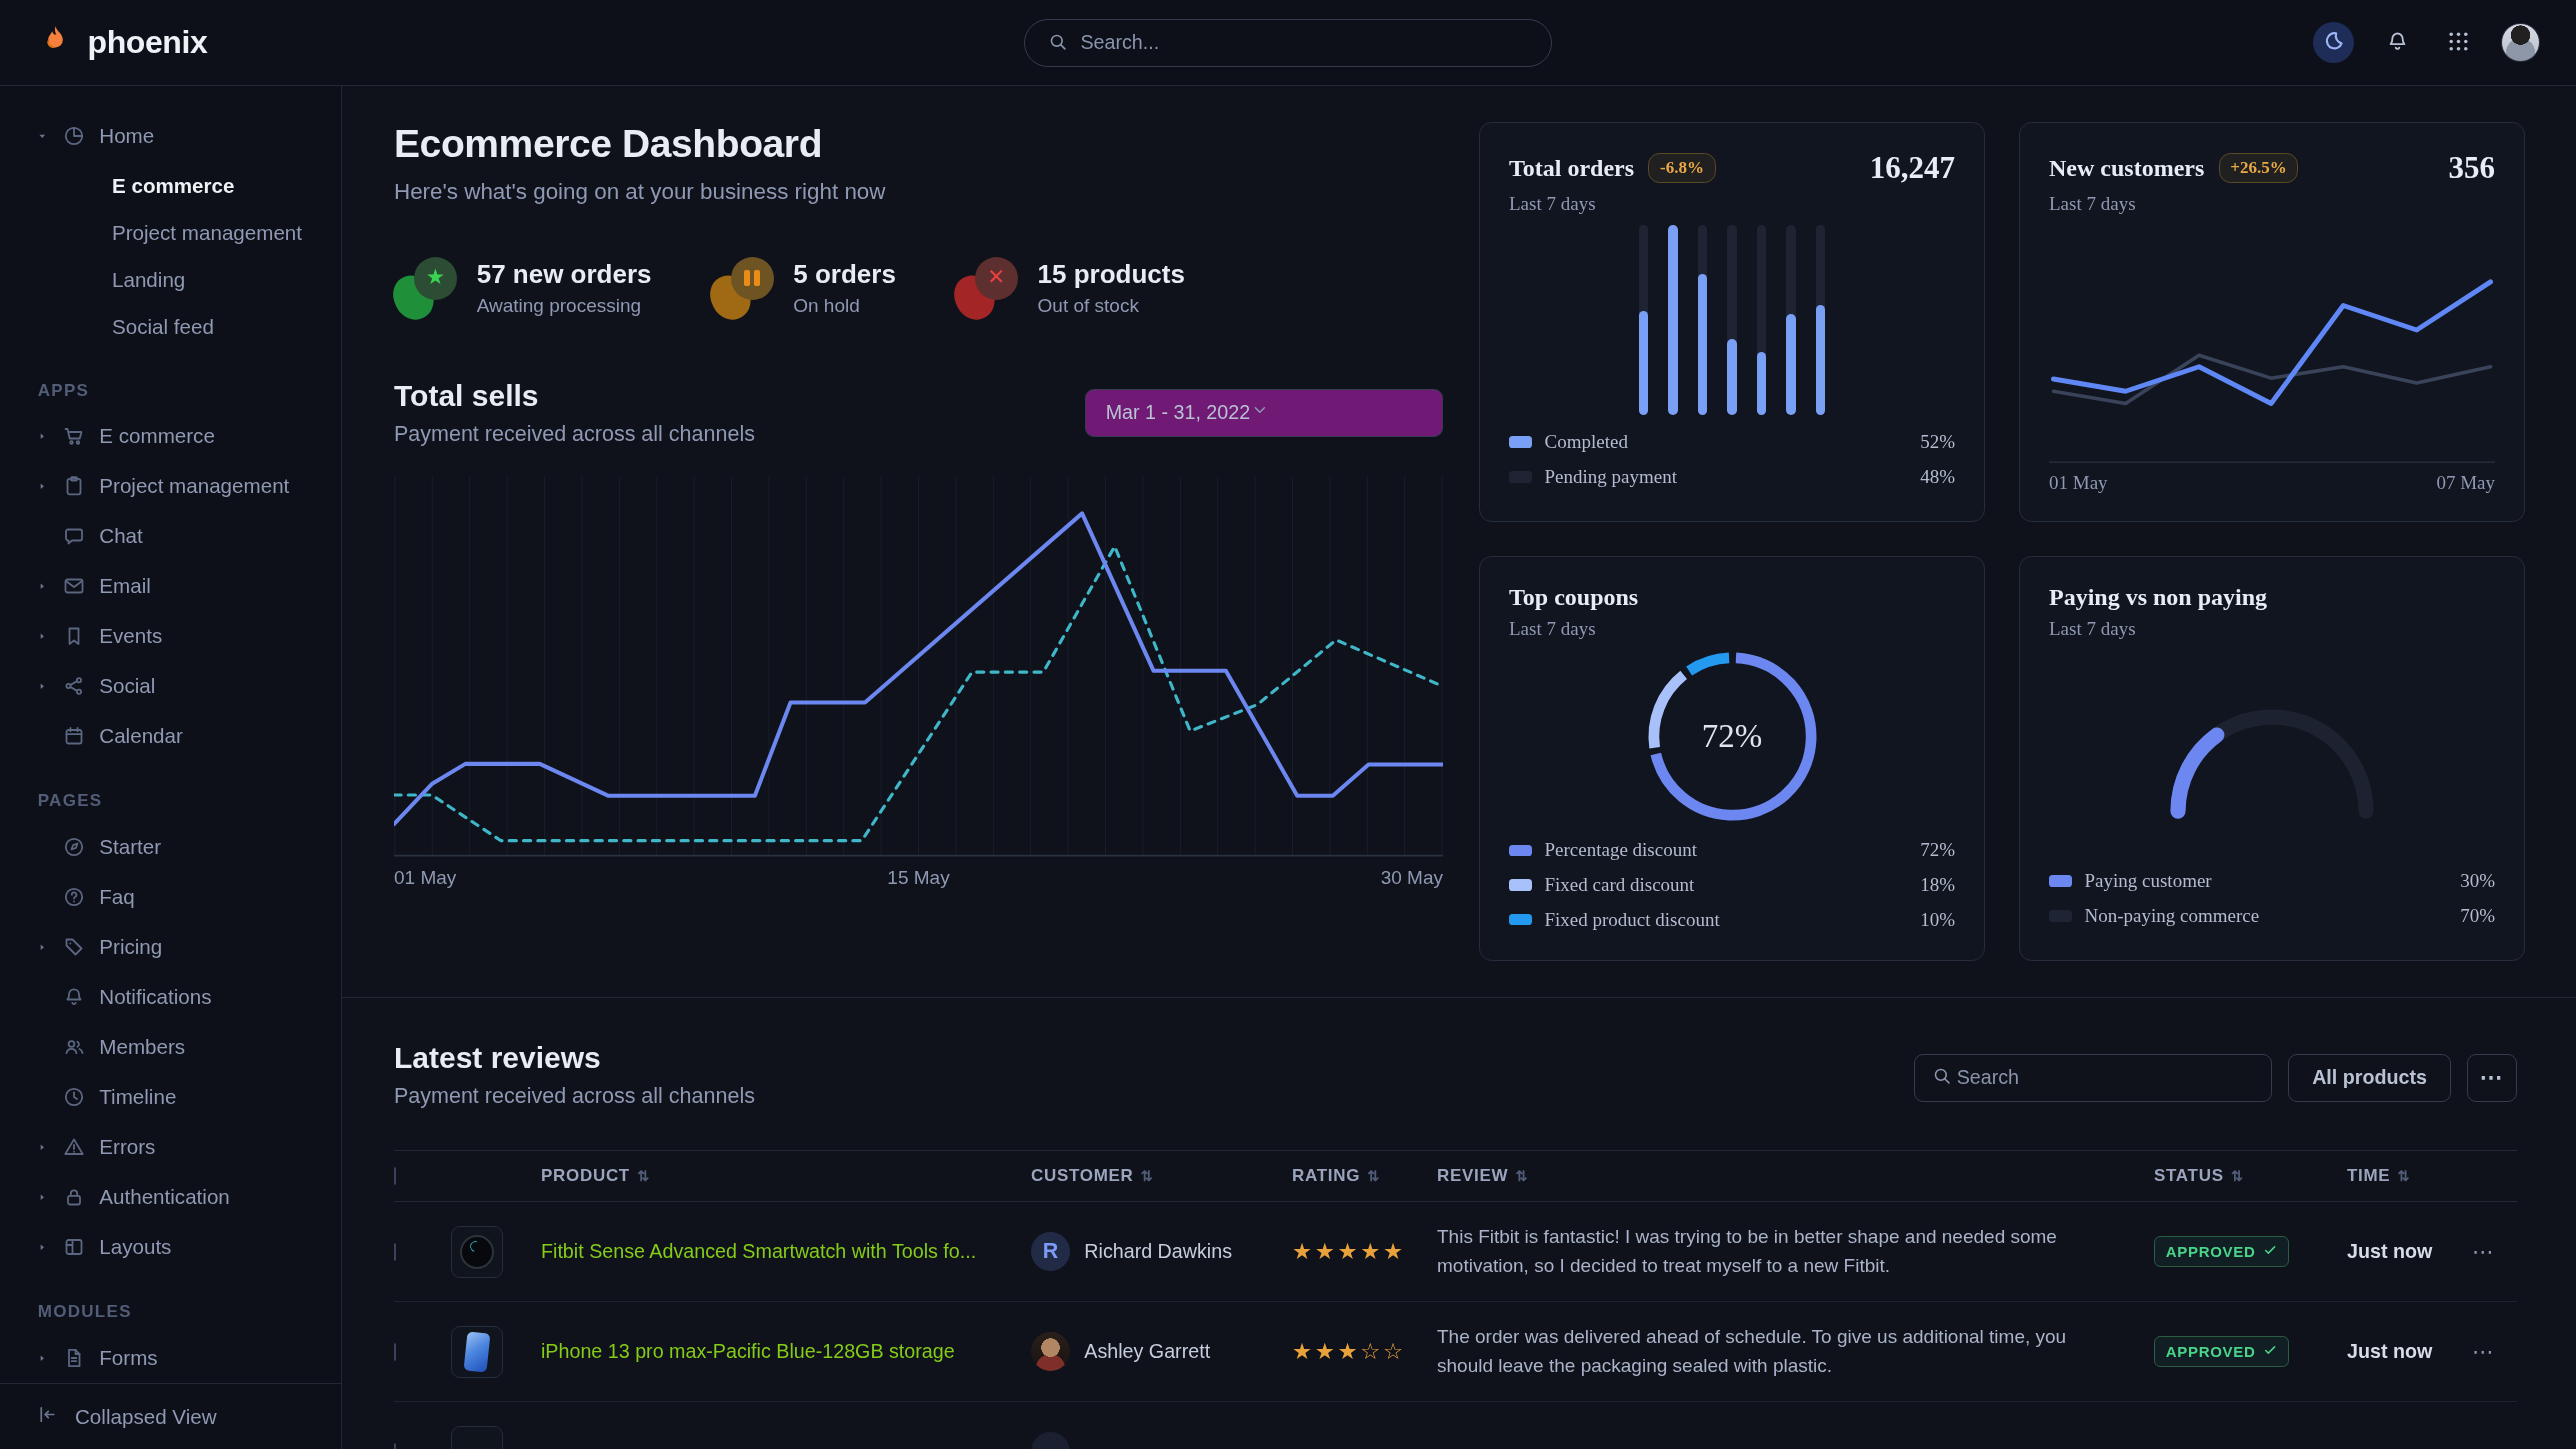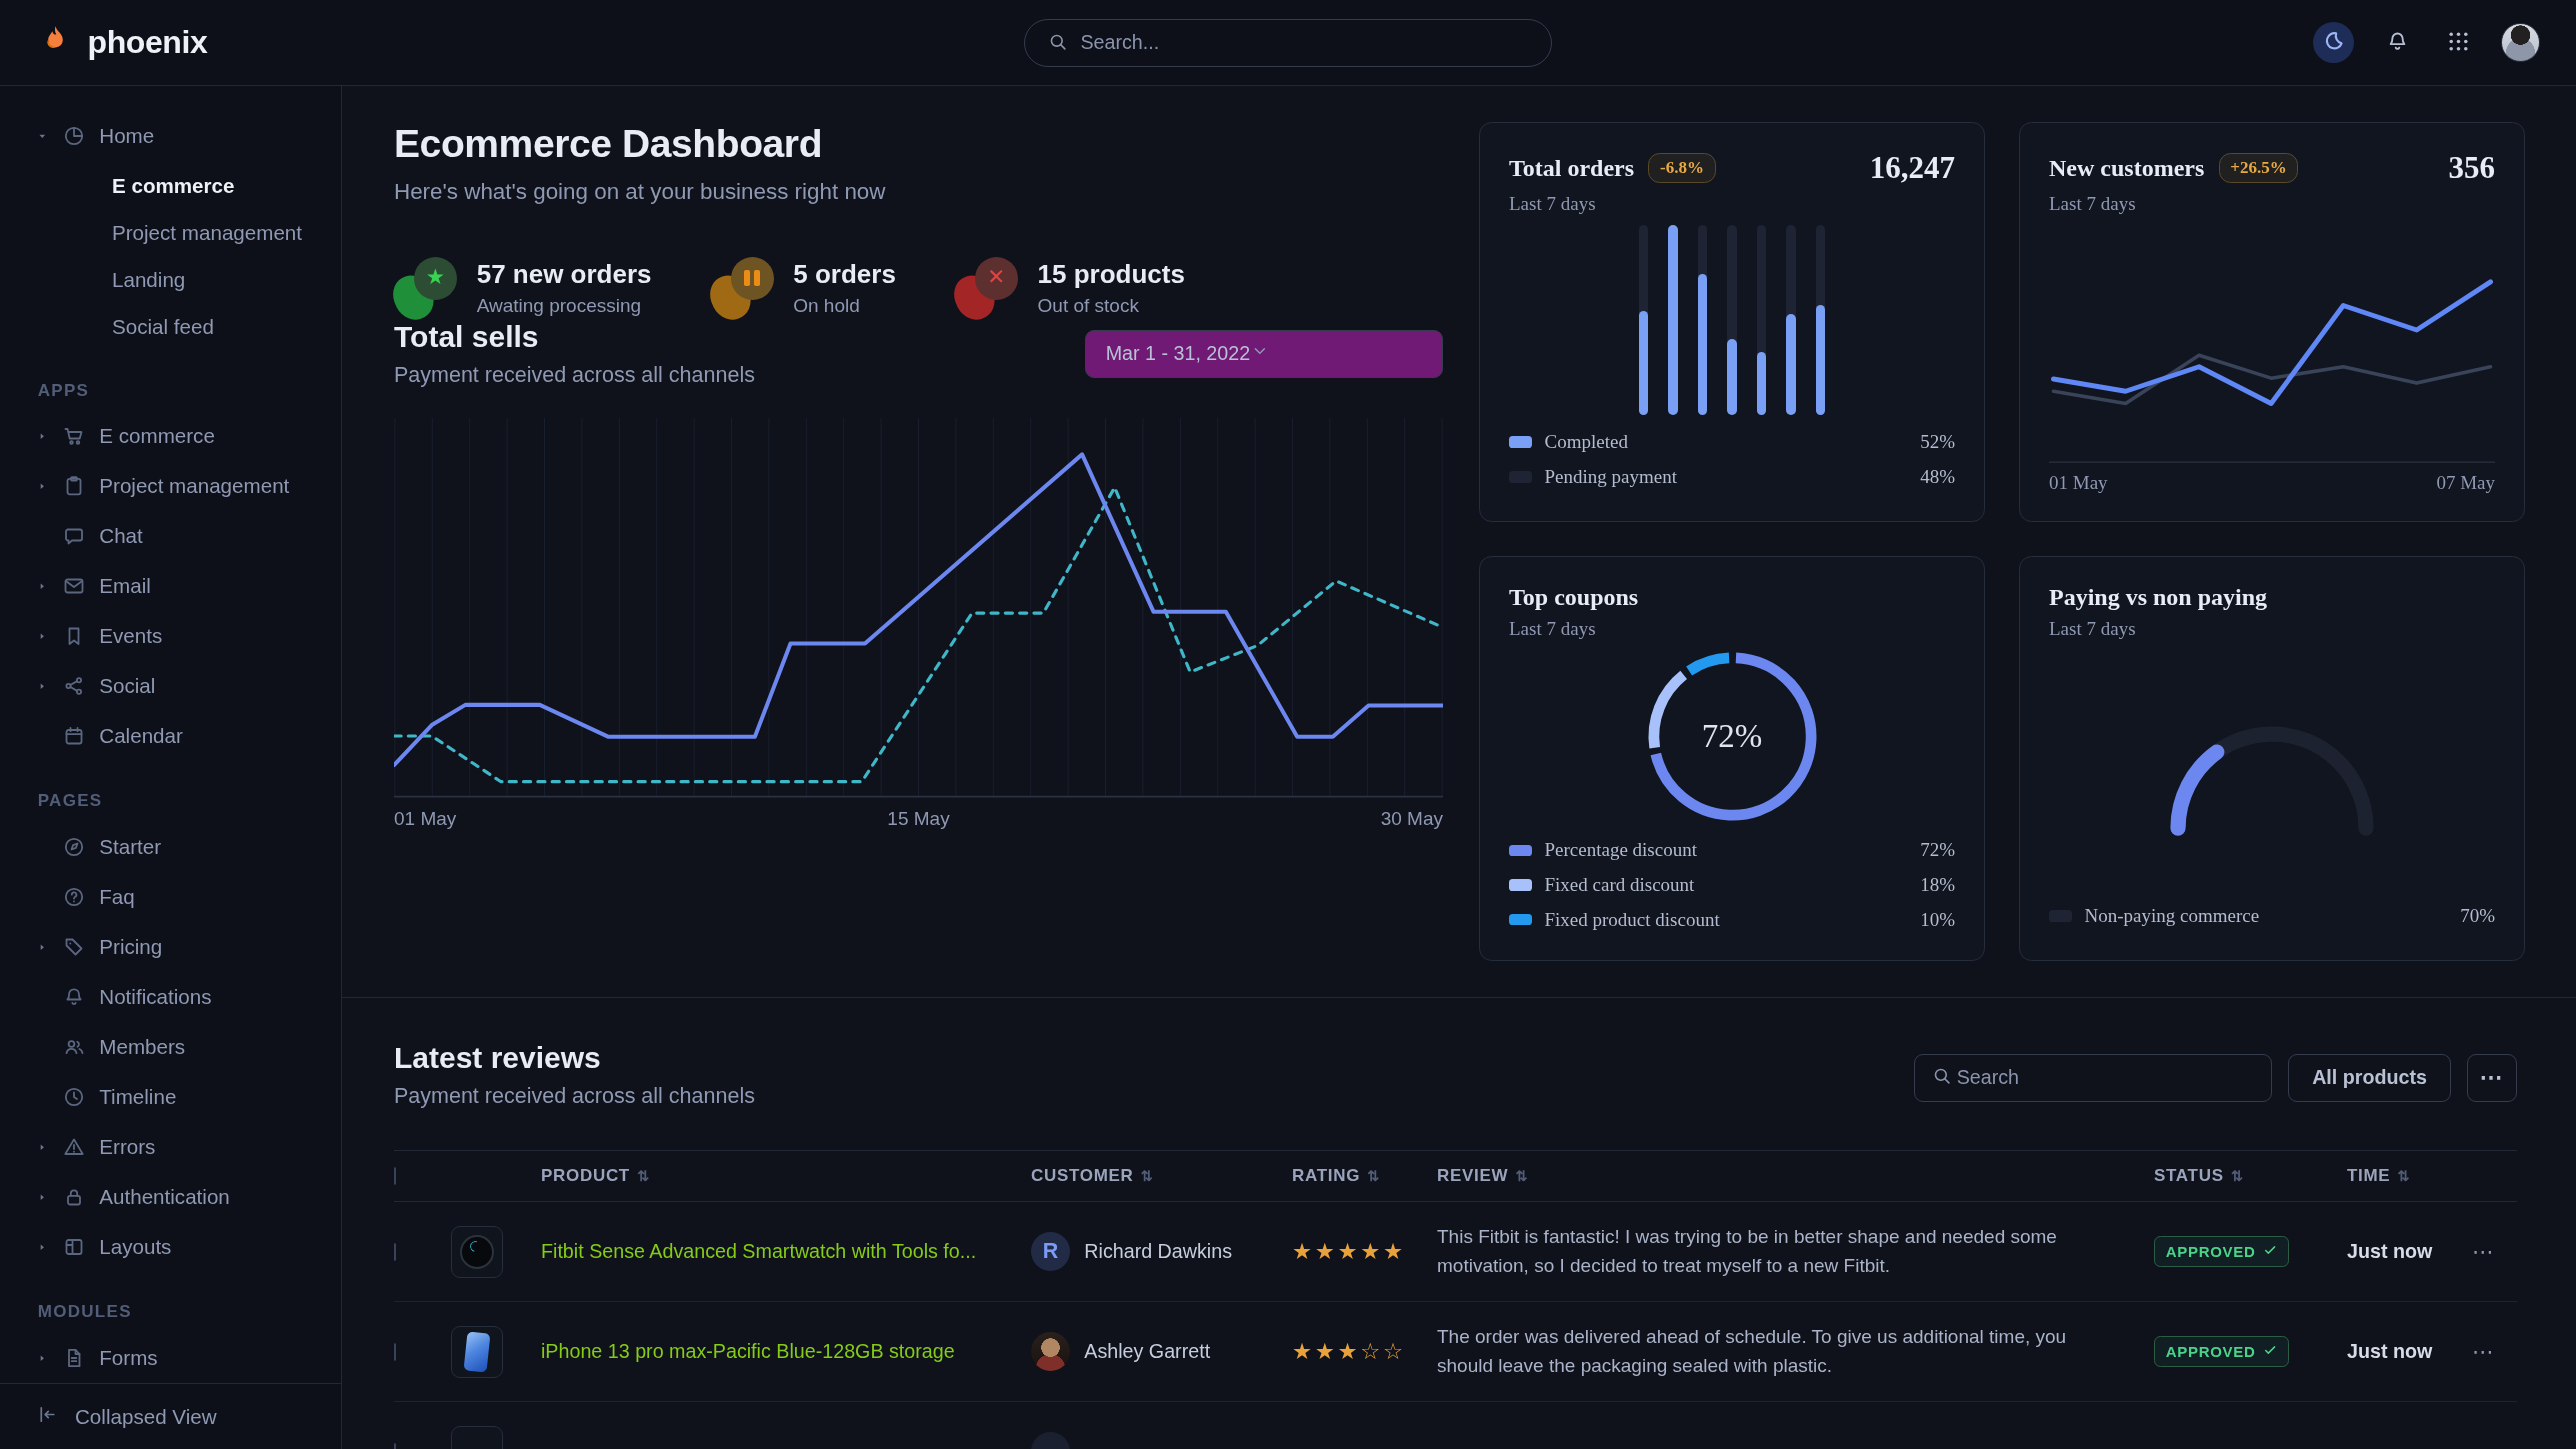--- a/index.html
+++ b/index.html
@@ -54,21 +54,21 @@
   .stat-art .blob { position:absolute; left:0; bottom:0; width:39px; height:45px; border-radius:46% 54% 48% 52%; transform:rotate(-18deg); }
   .stat-art .bubble { position:absolute; right:0; top:0; width:43px; height:43px; border-radius:50%; display:flex; align-items:center; justify-content:center; }
   .tone-success .blob { background:#1f8f3a; } .tone-success .bubble { background:#2c4c33; color:#39d353; }
   .tone-warning .blob { background:#a06a14; } .tone-warning .bubble { background:#6e5422; color:#eb8c18; }
   .tone-danger  .blob { background:#a32525; } .tone-danger  .bubble { background:#5e2f2f; color:#e94040; }
   .bubble .sym { font-size:21.5px; line-height:1; }
   .pause-bars { display:flex; gap:4.5px; } .pause-bars i { display:block; width:5.4px; height:16px; background:#eb8c18; border-radius:1.8px; }
   .stat-headline { font-size:26px; font-weight:700; color:#e8ecf4; }
   .stat-caption { font-size:19px; color:#8f99b3; margin-top:5.4px; }
 
-  .sells-head { display:flex; align-items:center; justify-content:space-between; }
+  .sells-head { margin-top:59px; display:flex; align-items:center; justify-content:space-between; }
   .sec-title { font-size:30px; font-weight:700; color:#e8ecf4; }
   .sec-sub { font-size:21.5px; color:#8f99b3; margin-top:9px; }
   .range-select { width:358px; height:48px; border:0.9px solid #343c4e; border-radius:9px; display:flex; align-items:center; padding:0 19.7px; font-size:19.7px; color:#b9c2d4; cursor:pointer; background:#701a75; }
   .range-select svg { width:19.7px; height:19.7px; color:#8f99b3; }
 
   .sells-chart { margin-top:30px; }
   .sells-chart svg { display:block; width:100%; height:380px; }
   .x-labels { display:flex; justify-content:space-between; font-size:19px; color:#8f99b3; margin-top:10.7px; }
 
   
@@ -644,20 +644,25 @@
               </div>
             <div class="card-period">Last 7 days</div>
             <div class="gauge-wrap">
                 <svg id="gauge-svg" width="256" height="154" viewBox="0 0 286 172">
                   <path d="M38 152 A105 105 0 0 1 248 152" fill="none" stroke="#1c2230" stroke-width="17" stroke-linecap="round"></path>
                   <path d="M38 152 A105 105 0 0 1 81.3 67.1" fill="none" stroke="#6d87f0" stroke-width="17" stroke-linecap="round"></path>
                 </svg>
               </div>
             <div class="legend" id="paying-legend">
                 <div class="legend-row">
+                  <span class="sw" style="background:#6d87f0"></span>
+      <span>Paying customer</span>
+      <span class="lv">30%</span>
+                </div>
+                <div class="legend-row">
                   <span class="sw" style="background:#1e2433"></span>
       <span>Non-paying commerce</span>
       <span class="lv">70%</span>
                 </div>
               </div>
           </div>
         </section>
       </div>
 
       <section class="reviews">

